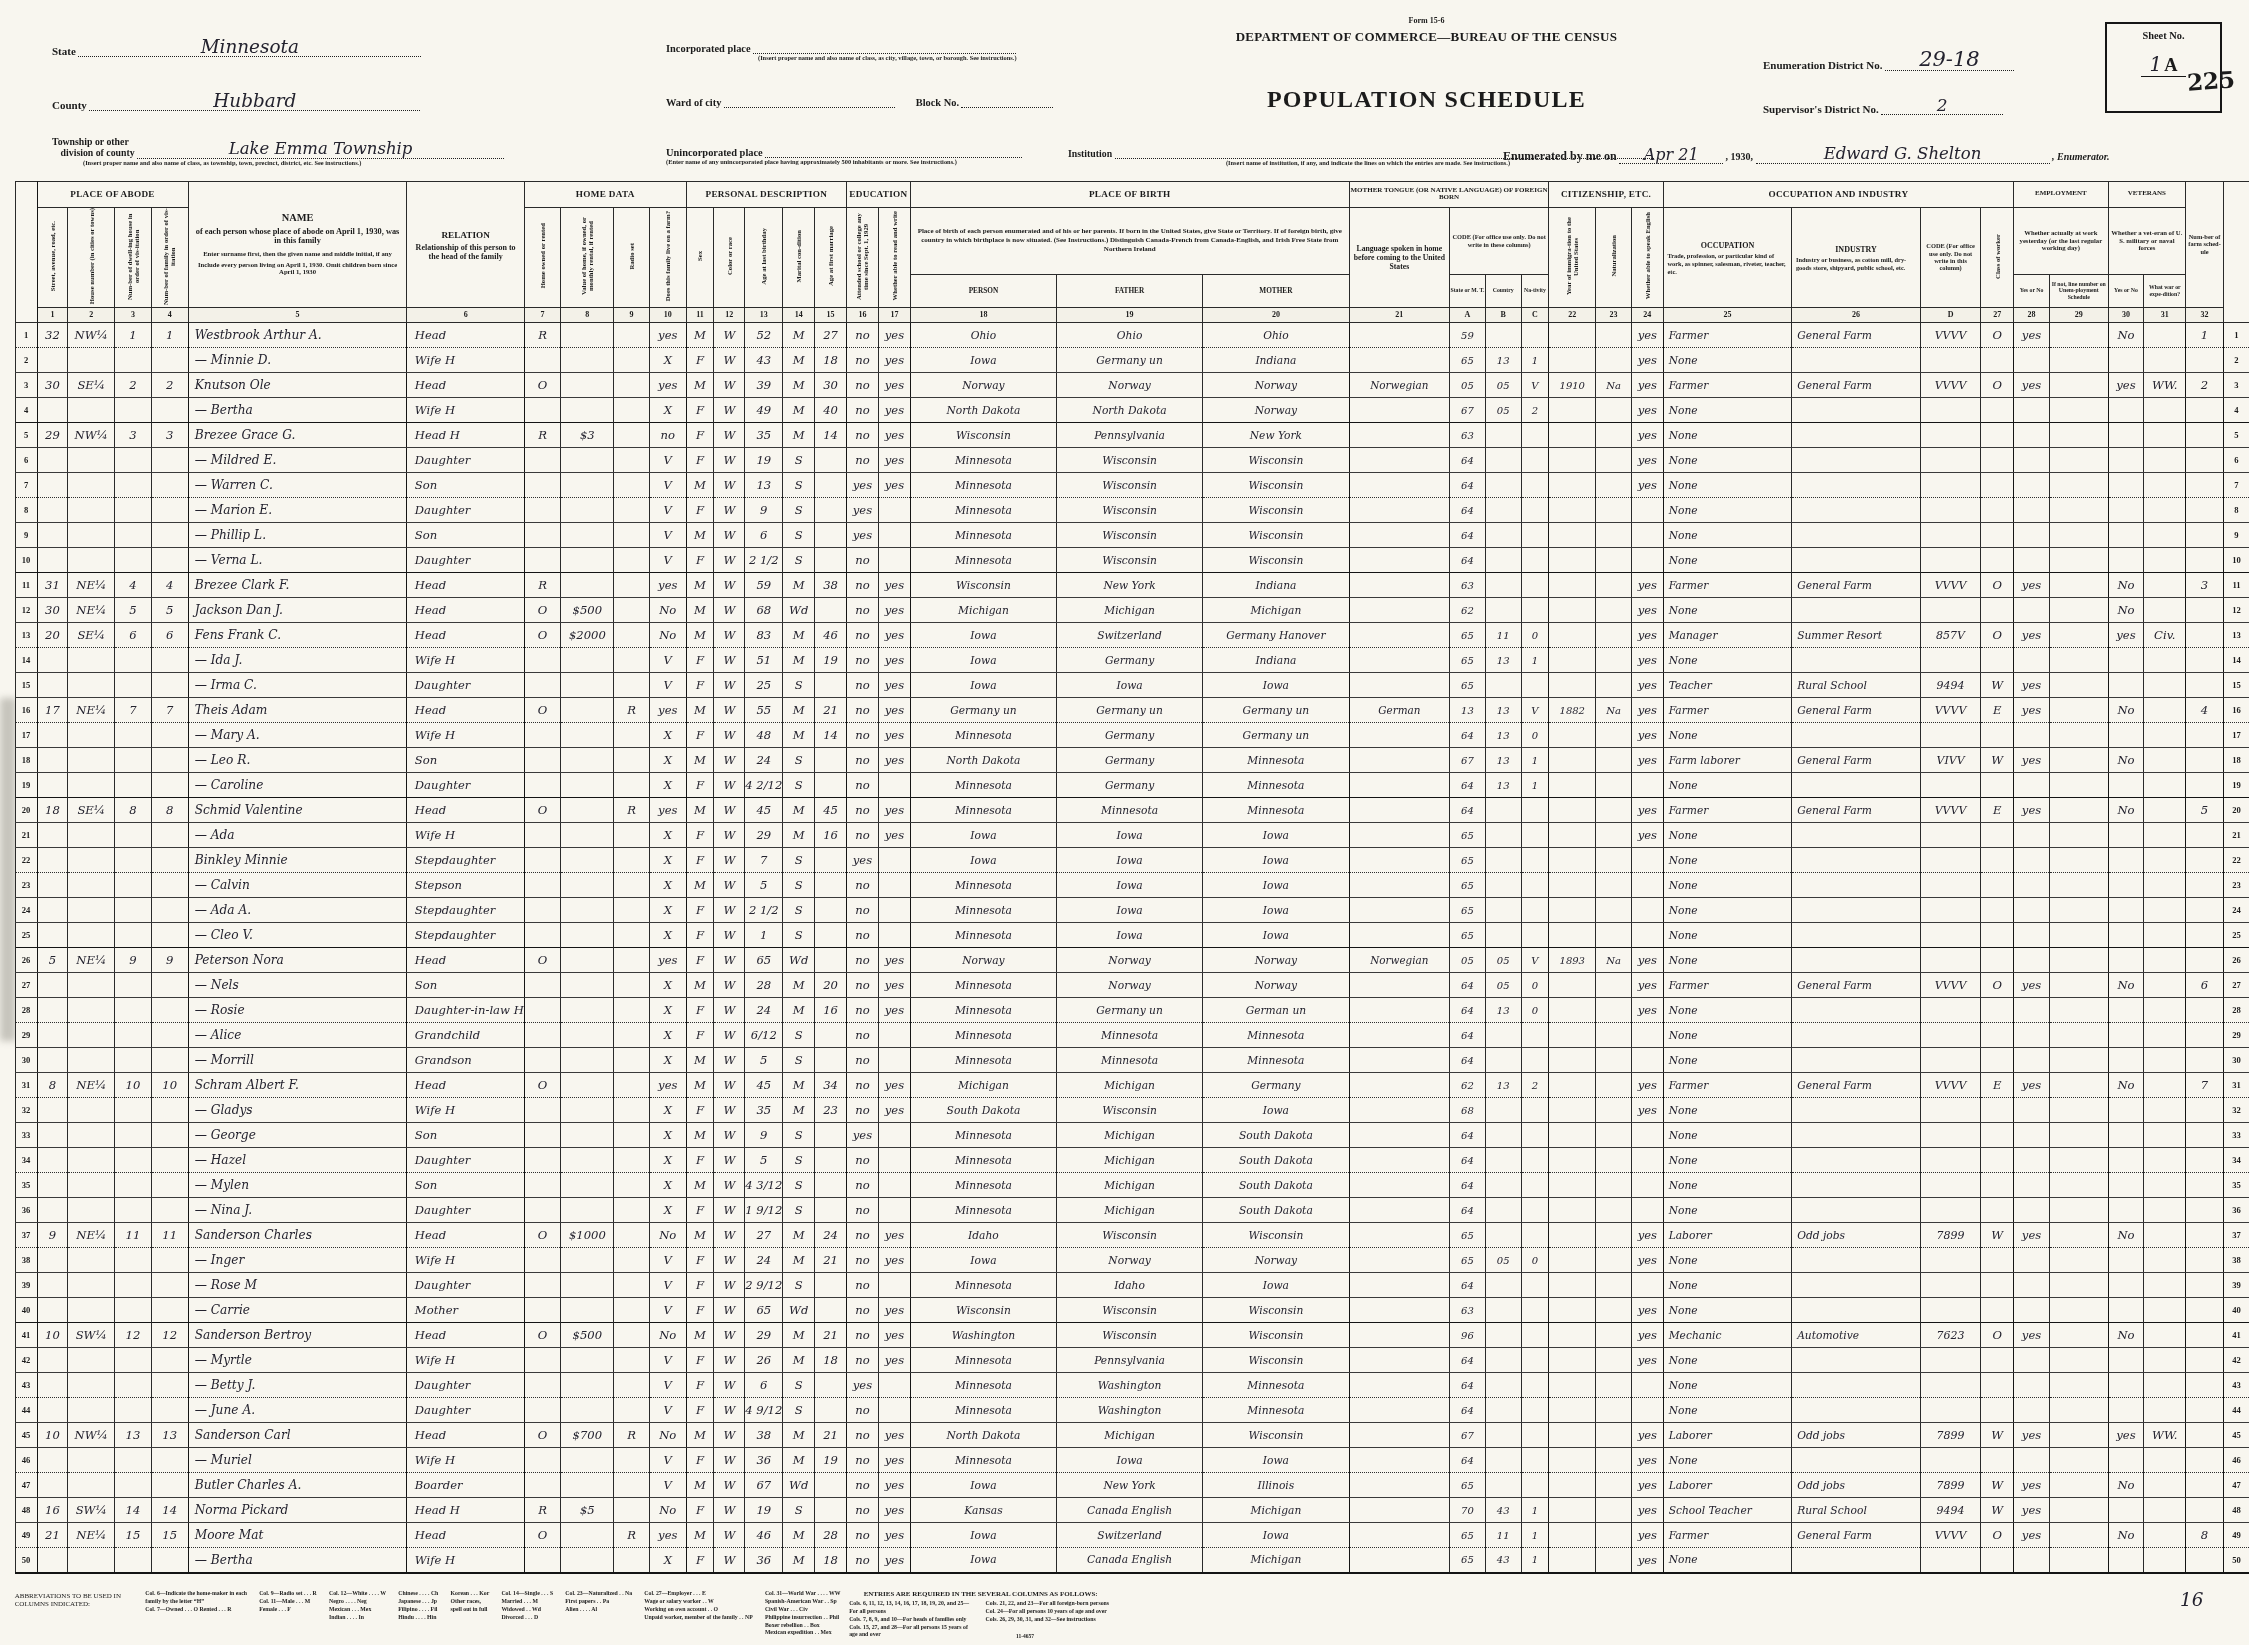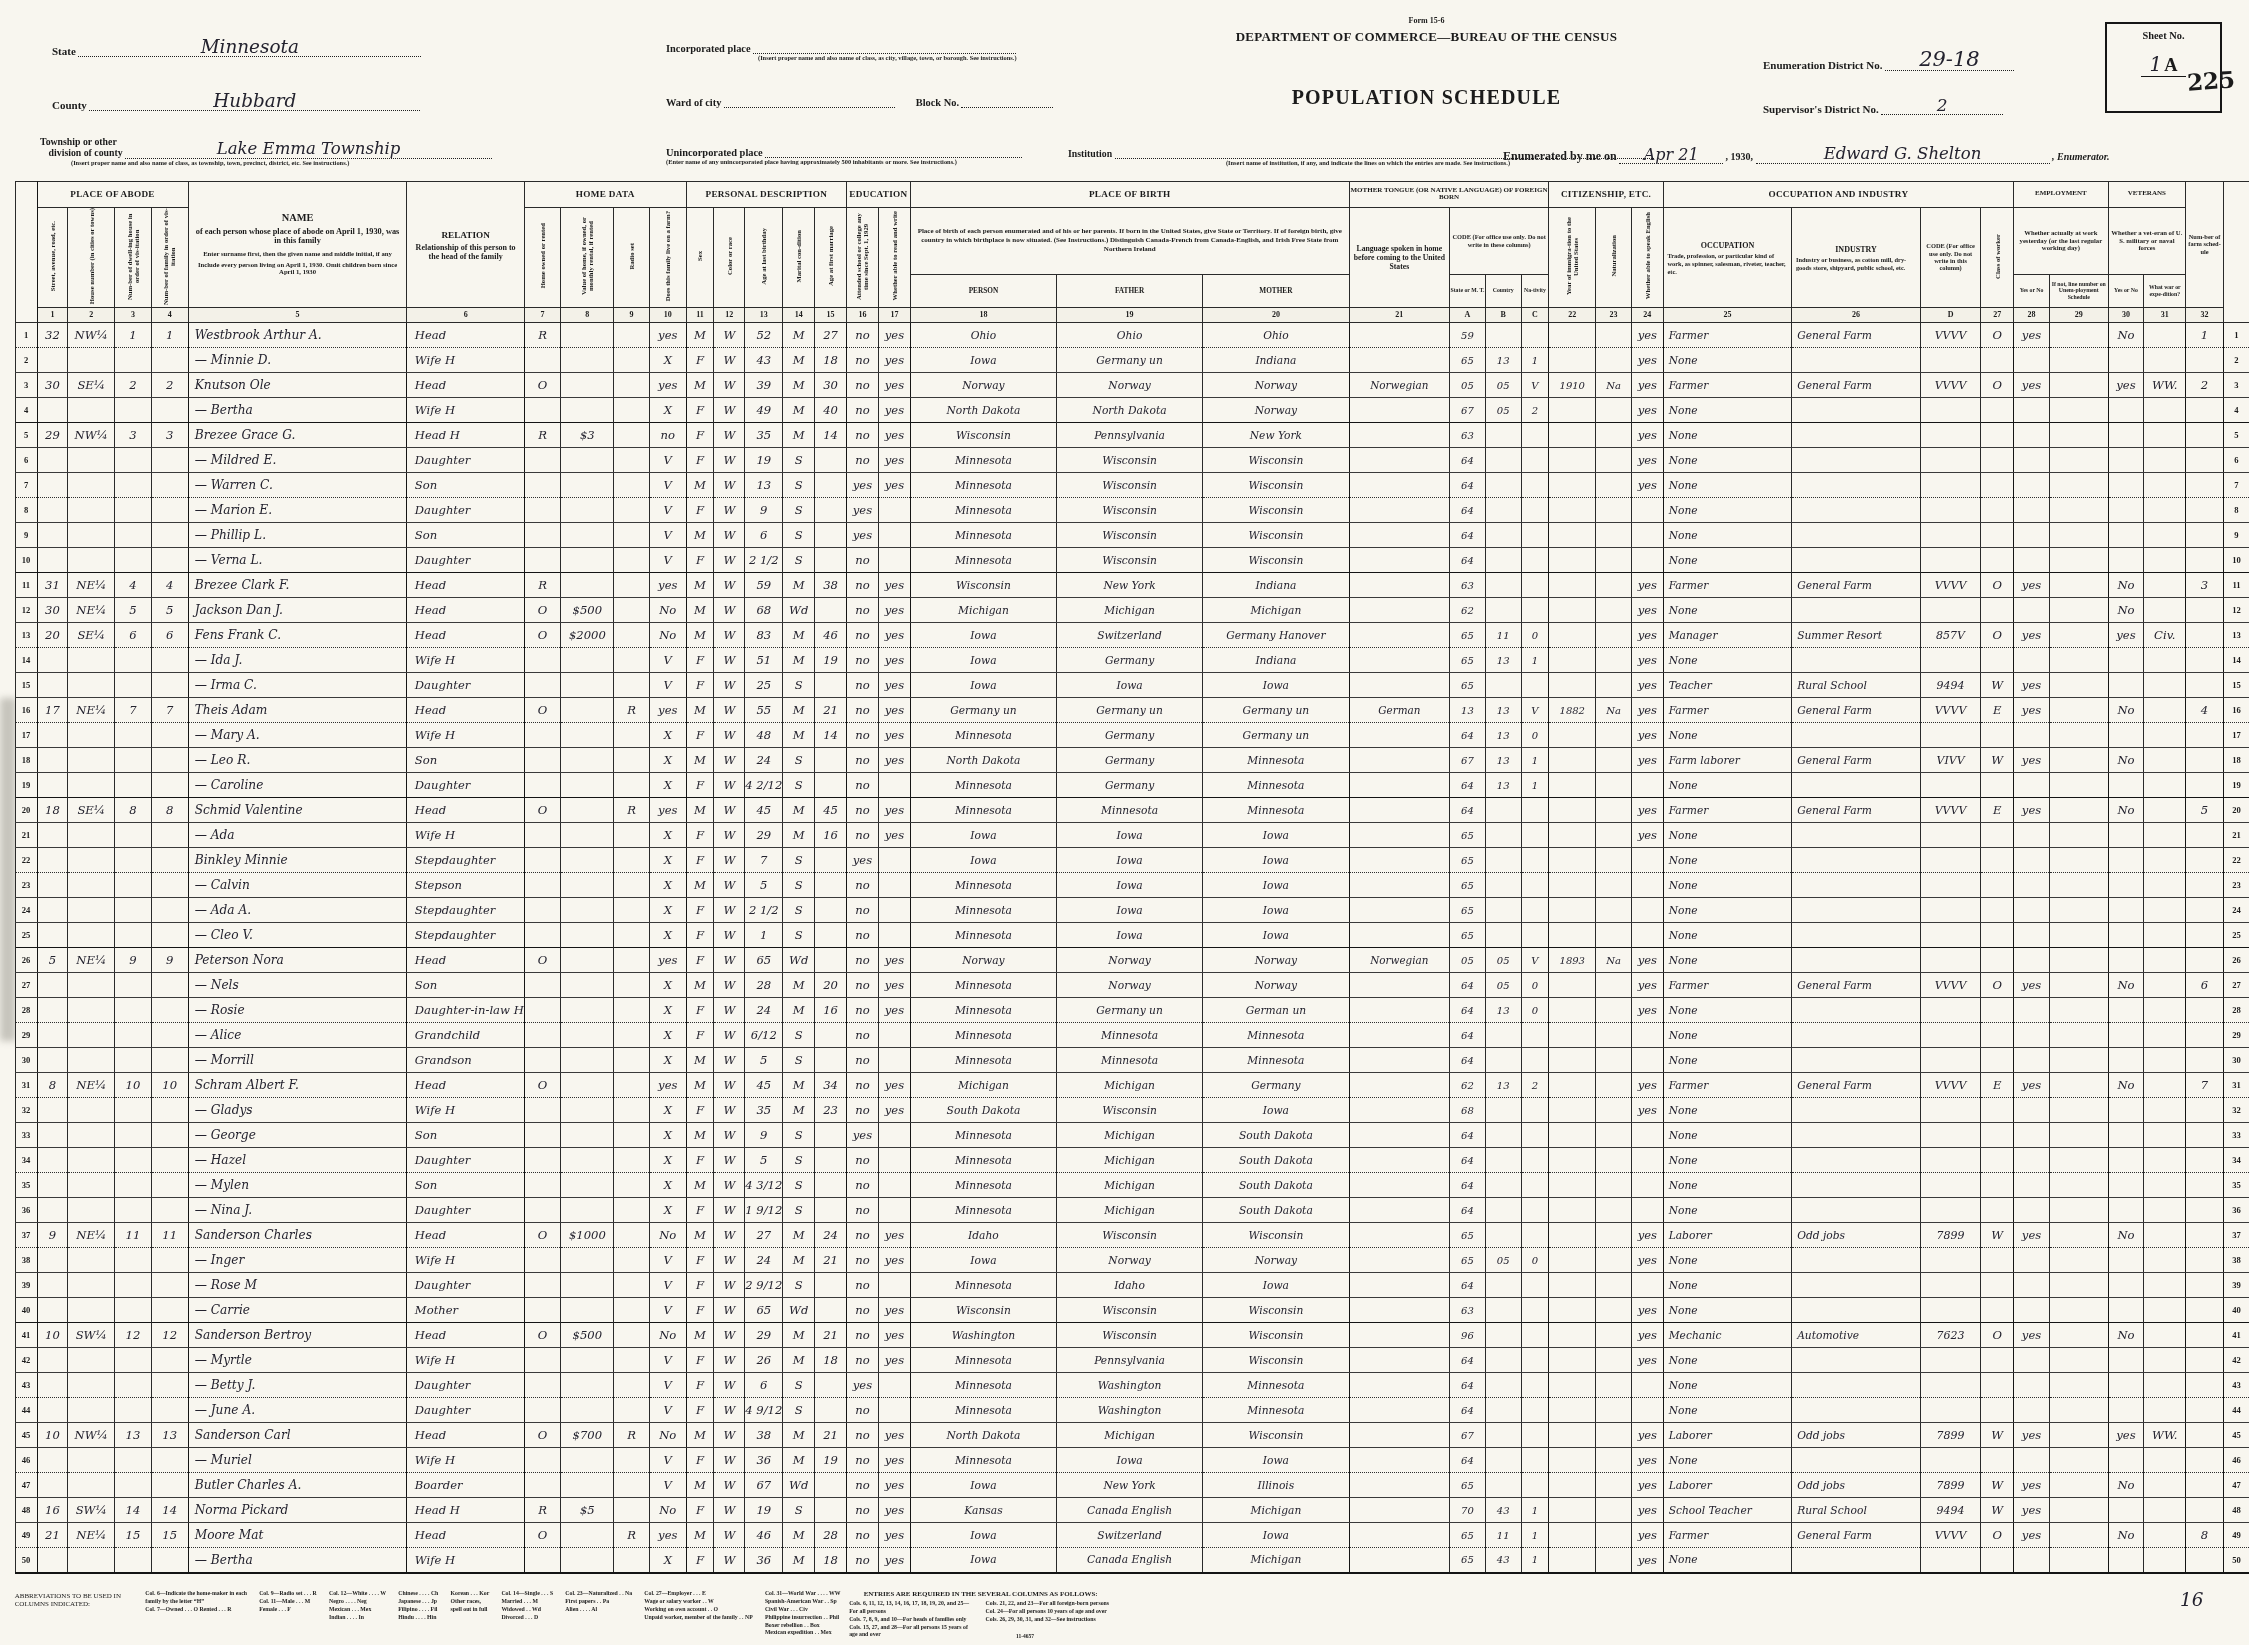--- a/index.html
+++ b/index.html
@@ -75,21 +75,21 @@
   <div class="smudge"></div>
 
   <div class="abs" style="left:52px;top:38px;width:588px;">
     <span class="lbl" style="font-size:11px;">State</span>
     <span class="fill" style="width:343px;text-align:center;"><span class="hw2">Minnesota</span></span>
   </div>
   <div class="abs" style="left:52px;top:92px;width:588px;">
     <span class="lbl" style="font-size:11px;">County</span>
     <span class="fill" style="width:331px;text-align:center;"><span class="hw2">Hubbard</span></span>
   </div>
-  <div class="abs" style="left:40px;top:136px;width:612px;">
+  <div class="abs" style="left:52px;top:136px;width:612px;">
     <span style="display:inline-block;vertical-align:bottom;font-size:9.8px;font-weight:bold;line-height:1.15;">
       <span>Township or other</span><br>
       <span style="padding-left:8.6px;">division of county</span>
     </span>
     <span class="fill" style="width:367px;text-align:center;"><span class="hw2" style="font-size:16.5px;">Lake Emma Township</span></span>
     <div class="note" style="margin-left:31px;">(Insert proper name and also name of class, as township, town, precinct, district, etc.  See instructions.)</div>
   </div>
 
   <div class="abs" style="left:666px;top:43px;">
     <span class="lbl" style="font-size:10.4px;">Incorporated place</span>
@@ -108,21 +108,21 @@
     <div class="note">(Enter name of any unincorporated place having approximately 500 inhabitants or more.  See instructions.)</div>
   </div>
 
   <div class="abs ctr" style="left:1212px;top:13.5px;width:429px;">
     <span style="font-size:8px;font-weight:bold;">Form 15-6</span>
   </div>
   <div class="abs ctr" style="left:1041px;top:29px;width:771px;">
     <span style="font-size:13px;font-weight:bold;letter-spacing:0.3px;">DEPARTMENT OF COMMERCE—BUREAU OF THE CENSUS</span>
   </div>
   <div class="abs ctr" style="left:1041px;top:86px;width:771px;">
-    <span style="font-size:20px;font-weight:bold;letter-spacing:1.2px;">POPULATION SCHEDULE</span>
+    <span style="font-size:24px;font-weight:bold;letter-spacing:1.2px;">POPULATION SCHEDULE</span>
   </div>
   <div class="abs" style="left:1068px;top:148px;">
     <span class="lbl" style="font-size:9.8px;">Institution</span>
     <span class="fill" style="width:539px;"></span>
     <div class="note ctr" style="width:600px;">(Insert name of institution, if any, and indicate the lines on which the entries are made.  See instructions.)</div>
   </div>
 
   <div class="abs" style="left:1763px;top:49px;">
     <span class="lbl" style="font-size:11px;">Enumeration District No.</span>
     <span class="fill" style="width:129px;text-align:center;"><span class="hw2" style="font-size:21px;margin-top:40px;">29-18</span></span>

